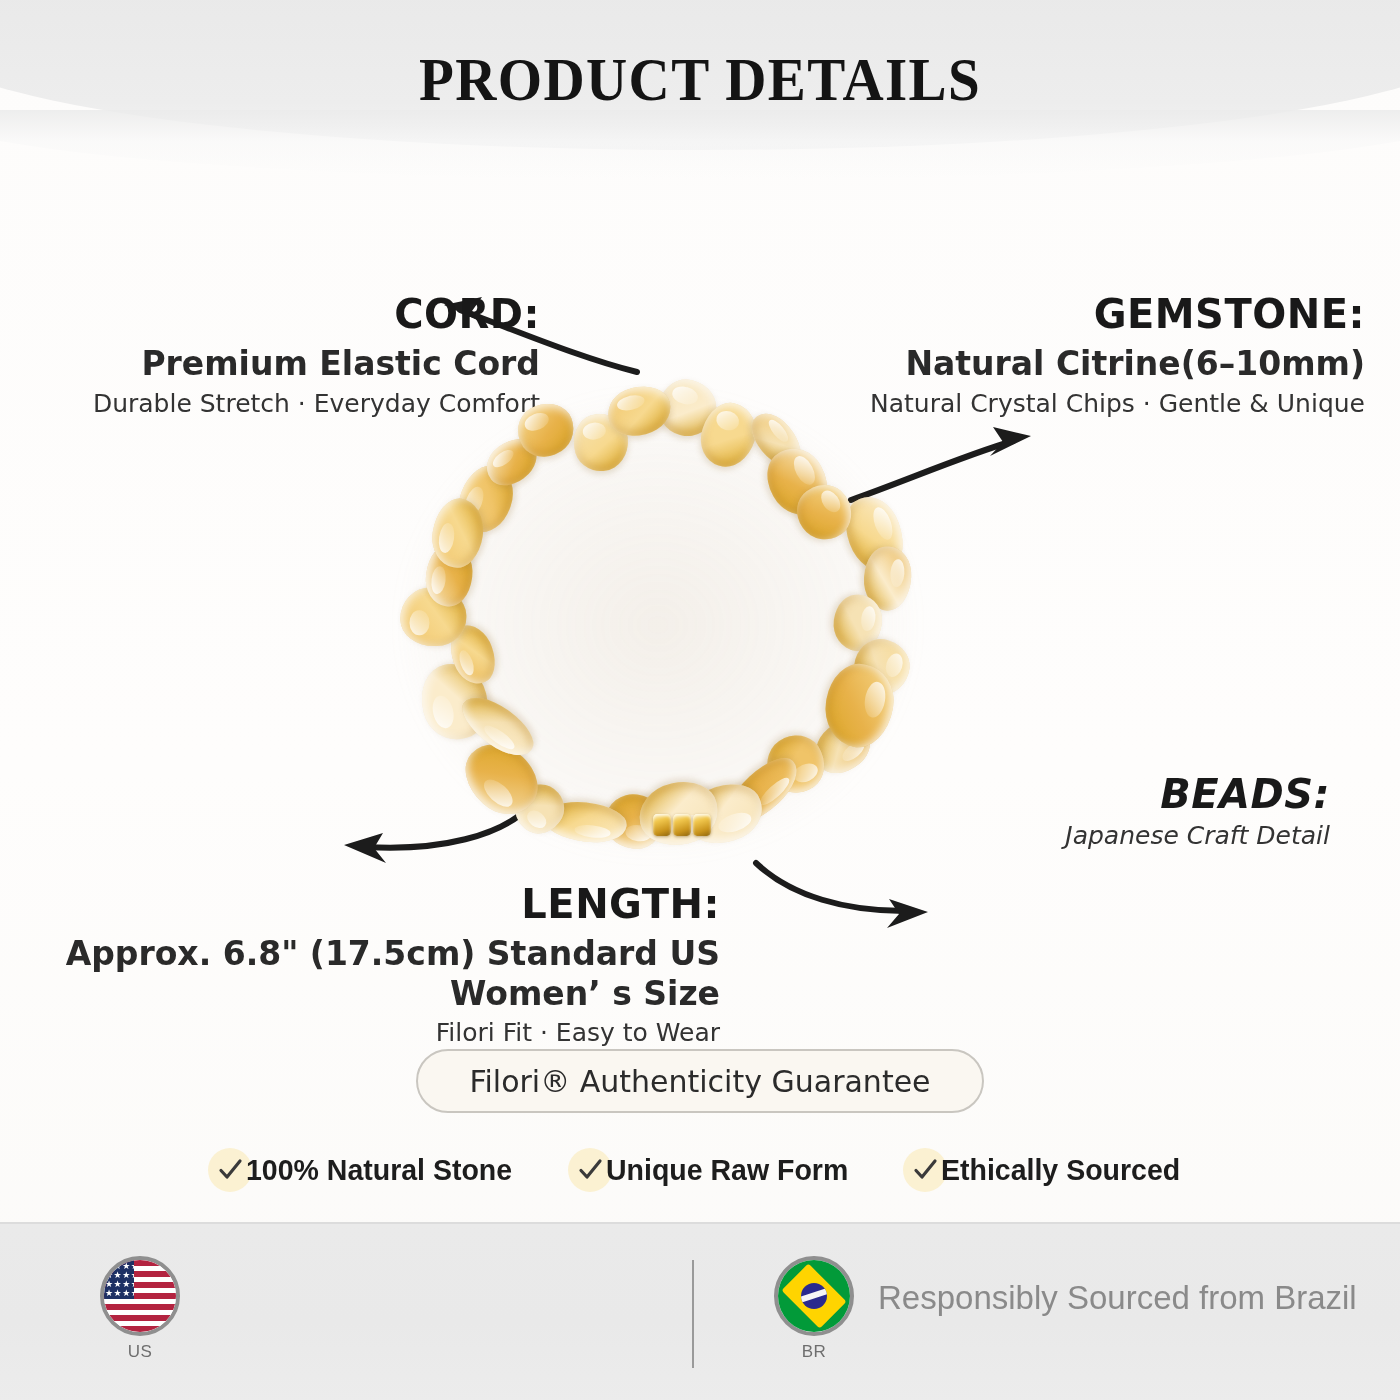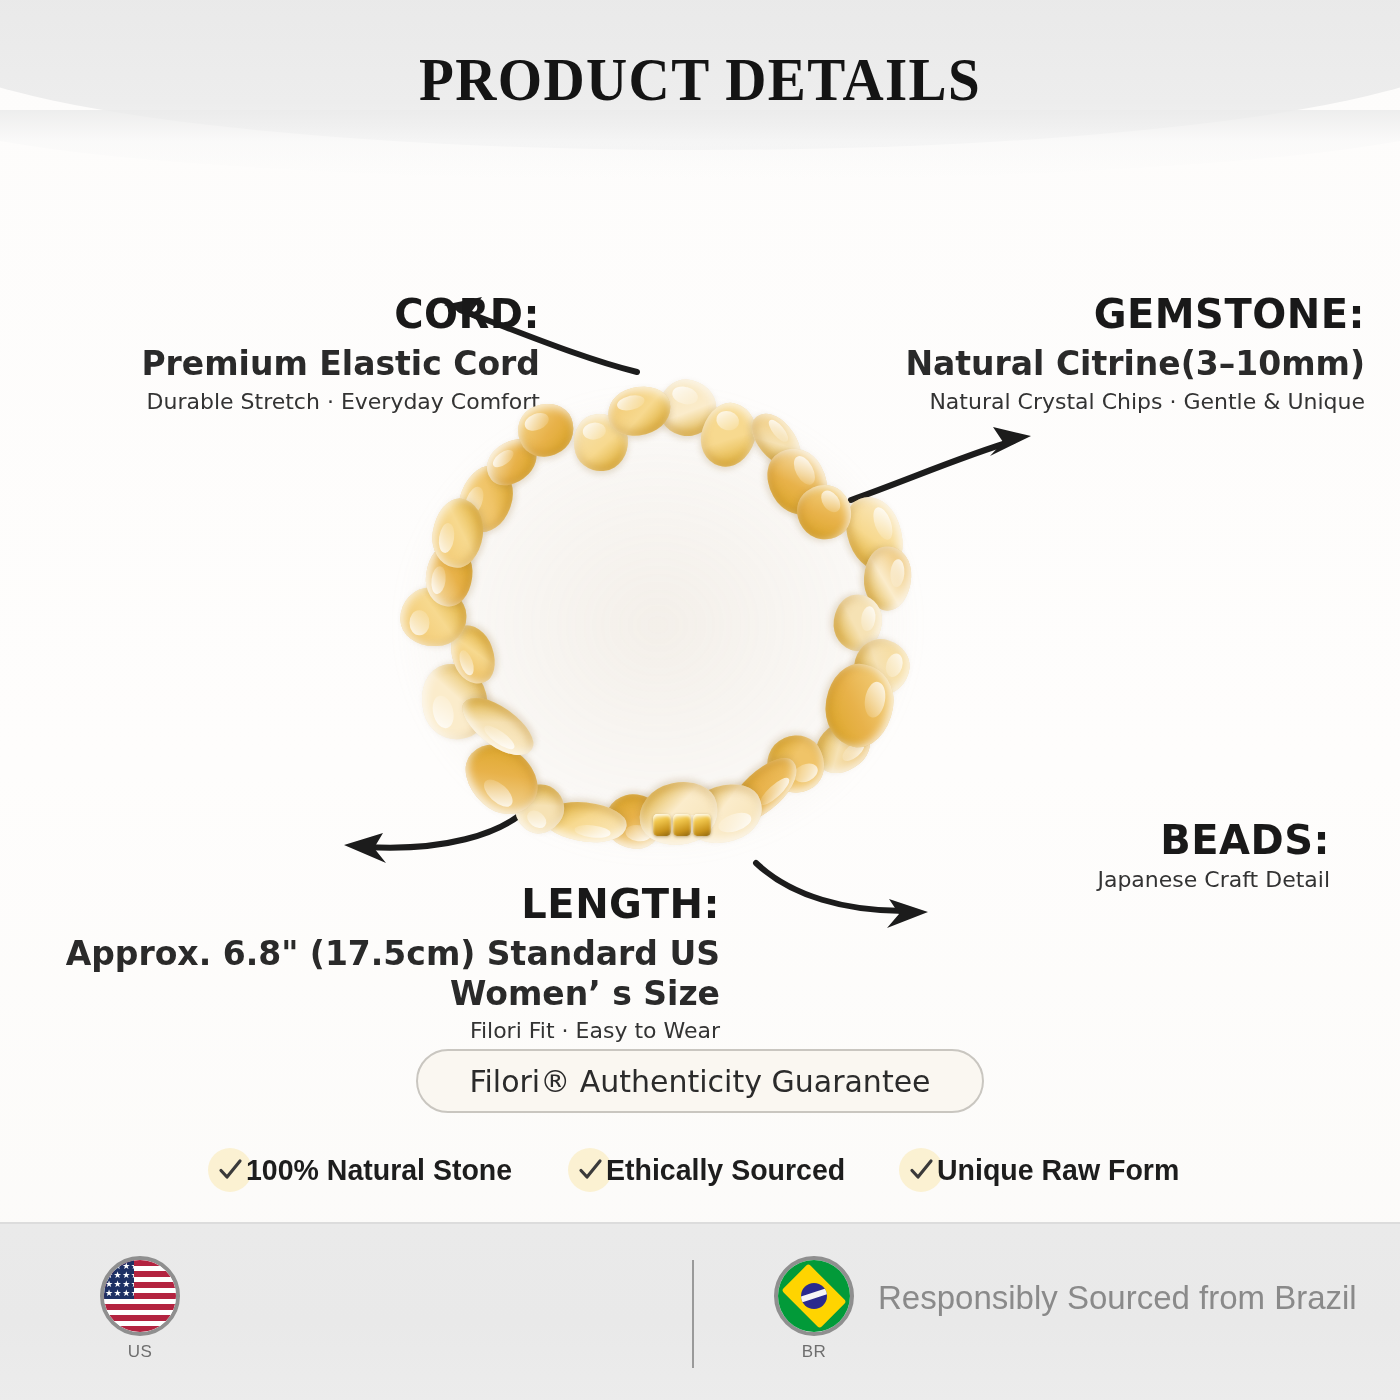--- a/index.html
+++ b/index.html
@@ -122,30 +122,30 @@
     font-family: "DejaVu Sans", sans-serif;
     font-weight: 700;
     font-size: 33px;
     color: #2a2a2a;
     margin-top: 8px;
     line-height: 1.2;
   }
   .callout-desc {
     font-family: "DejaVu Sans", sans-serif;
     font-weight: 400;
-    font-size: 22px;
+    font-size: 25px;
     color: #333333;
     margin-top: 5px;
     line-height: 1.2;
   }
 
   #callout-cord   { left: 20px;  top: 292px; width: 520px; }
   #callout-gem    { left: 845px; top: 292px; width: 520px; }
   #callout-length { left: 40px;  top: 882px; width: 680px; }
-  #callout-beads  { left: 880px; top: 818px; width: 450px; }
+  #callout-beads  { left: 880px; top: 772px; width: 450px; font-style: italic; }
 
   
   .guarantee {
     position: absolute;
     left: 416px;
     top: 1049px;
     width: 568px;
     height: 64px;
     box-sizing: border-box;
     border: 2px solid #c9c6c0;
@@ -351,21 +351,21 @@
   </svg>
 
   <div class="callout" id="callout-cord">
     <div class="callout-title">CORD:</div>
     <div class="callout-sub">Premium Elastic Cord</div>
     <div class="callout-desc">Durable Stretch · Everyday Comfort</div>
   </div>
 
   <div class="callout" id="callout-gem">
     <div class="callout-title">GEMSTONE:</div>
-    <div class="callout-sub">Natural Citrine(3–10mm)</div>
+    <div class="callout-sub">Natural Citrine(6–10mm)</div>
     <div class="callout-desc">Natural Crystal Chips · Gentle &amp; Unique</div>
   </div>
 
   <div class="callout" id="callout-length">
     <div class="callout-title">LENGTH:</div>
     <div class="callout-sub">Approx. 6.8" (17.5cm) Standard US Women’ s Size</div>
     <div class="callout-desc">Filori Fit · Easy to Wear</div>
   </div>
 
   <div class="callout" id="callout-beads">
@@ -385,29 +385,29 @@
         </svg>
       </span>
       <span class="feature-label">100% Natural Stone</span>
     </div>
     <div class="feature">
       <span class="check-badge">
         <svg width="30" height="30" viewBox="0 0 30 30">
           <path d="M6 15.5 L 12 22 L 25 6" stroke="#3a3a3a" stroke-width="3.2" fill="none" stroke-linecap="round" stroke-linejoin="round"></path>
         </svg>
       </span>
-      <span class="feature-label">Ethically Sourced</span>
+      <span class="feature-label">Unique Raw Form</span>
     </div>
     <div class="feature">
       <span class="check-badge">
         <svg width="30" height="30" viewBox="0 0 30 30">
           <path d="M6 15.5 L 12 22 L 25 6" stroke="#3a3a3a" stroke-width="3.2" fill="none" stroke-linecap="round" stroke-linejoin="round"></path>
         </svg>
       </span>
-      <span class="feature-label">Unique Raw Form</span>
+      <span class="feature-label">Ethically Sourced</span>
     </div>
   </div>
 
   <div class="footer">
     <div class="footer-divider"></div>
 
     <div class="footer-half left">
       <div class="flag-wrap">
         <div class="flag-circle">
           <div class="us-stripes">

